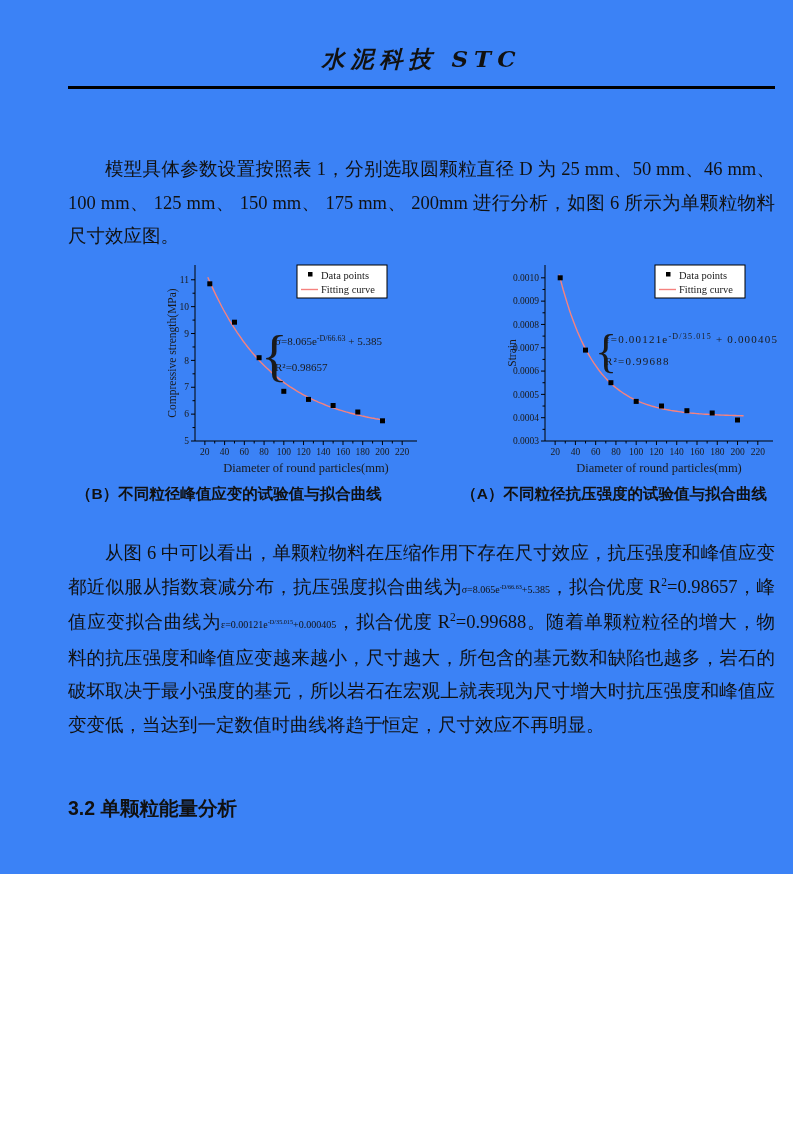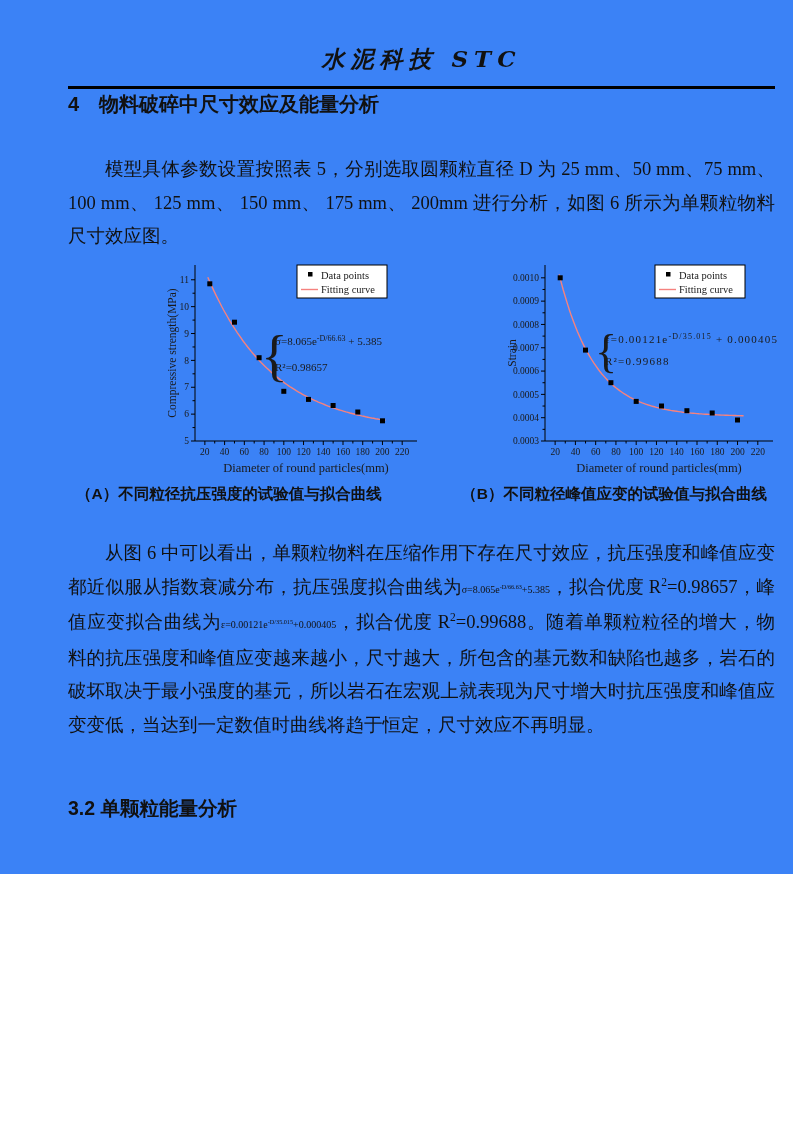--- a/index.html
+++ b/index.html
@@ -42,23 +42,22 @@
 </style>
 </head>
 <body>
 
 <div class="page">
   <div class="content">
 
     <div class="journal-title">水泥科技 STC</div>
     <div class="header-rule"></div>
 
-    <h1 class="h1">4　物料破碎中尺寸效应及能量分析</h1>
-
-    <p class="body-par p1">模型具体参数设置按照表 5，分别选取圆颗粒直径 D 为 25 mm、50 mm、75 mm、100 mm、 125 mm、 150 mm、 175 mm、 200mm 进行分析，如图 6 所示为单颗粒物料尺寸效应图。</p>
+
+    <p class="body-par p1">模型具体参数设置按照表 1，分别选取圆颗粒直径 D 为 25 mm、50 mm、46 mm、100 mm、 125 mm、 150 mm、 175 mm、 200mm 进行分析，如图 6 所示为单颗粒物料尺寸效应图。</p>
 
     <svg id="chart-a" class="chart chart-a" width="262" height="218" viewBox="0 0 262 218">
         <line x1="30" y1="6" x2="30" y2="182" stroke="#000"></line>
         <line x1="30" y1="182" x2="252" y2="182" stroke="#000"></line>
         <line x1="39.86666666666667" y1="182" x2="39.86666666666667" y2="186" stroke="#000"></line>
         <text x="39.86666666666667" y="196" font-size="9.5" text-anchor="middle">20</text>
         <line x1="49.733333333333334" y1="182" x2="49.733333333333334" y2="184.5" stroke="#000"></line>
         <line x1="59.599999999999994" y1="182" x2="59.599999999999994" y2="186" stroke="#000"></line>
         <text x="59.599999999999994" y="196" font-size="9.5" text-anchor="middle">40</text>
         <line x1="69.46666666666667" y1="182" x2="69.46666666666667" y2="184.5" stroke="#000"></line>
@@ -201,22 +200,22 @@
         <line x1="154" y1="30.5" x2="171" y2="30.5" stroke="#f5827f" stroke-width="1.4"></line>
         <text x="174" y="34" font-size="10.5">Fitting curve</text>
         <text x="90" y="108" font-size="46" font-weight="300">{</text>
         <text x="100" y="84" font-size="11" letter-spacing="1.2"><tspan>ε=0.00121e</tspan><tspan dy="-4.5" font-size="8">-D/35.015</tspan><tspan dy="4.5"> + 0.000405</tspan></text>
         <text x="100" y="106" font-size="11" letter-spacing="1.2">R²=0.99688</text>
         <text x="154" y="213" font-size="12.5" text-anchor="middle">Diameter of round particles(mm)</text>
         <text x="11" y="94" font-size="11.5" text-anchor="middle" transform="rotate(-90 11 94)">Strain</text>
       </svg>
 
     <div class="caption-ab">
+      <span>（B）不同粒径峰值应变的试验值与拟合曲线</span>
       <span>（A）不同粒径抗压强度的试验值与拟合曲线</span>
-      <span>（B）不同粒径峰值应变的试验值与拟合曲线</span>
     </div>
 
     <p class="body-par p2"><span>从图 6 中可以看出，单颗粒物料在压缩作用下存在尺寸效应，抗压强度和峰值应变都近似服从指数衰减分布，抗压强度拟合曲线为</span><span class="fml"><span>σ=8.065e</span><sup>-D/66.63</sup><span>+5.385</span></span><span>，拟合优度 R</span><sup>2</sup><span>=0.98657，峰值应变拟合曲线为</span><span class="fml"><span>ε=0.00121e</span><sup>-D/35.015</sup><span>+0.000405</span></span><span>，拟合优度 R</span><sup>2</sup><span>=0.99688。随着单颗粒粒径的增大，物料的抗压强度和峰值应变越来越小，尺寸越大，所包含的基元数和缺陷也越多，岩石的破坏取决于最小强度的基元，所以岩石在宏观上就表现为尺寸增大时抗压强度和峰值应变变低，当达到一定数值时曲线将趋于恒定，尺寸效应不再明显。</span></p>
 
     <h2 class="h2 h2-42">3.2 单颗粒能量分析</h2>
 
 
     <svg class="footer-rule" width="659" height="8" viewBox="0 0 659 8" preserveAspectRatio="none">
       <path d="M0,4.4 C90,3 160,1.2 260,1.4 C340,1.6 470,3 659,3.1 L659,4.3 C470,4.6 350,6.4 250,6.2 C150,6 80,5.6 0,5.6 Z" fill="#000"></path>
     </svg>

